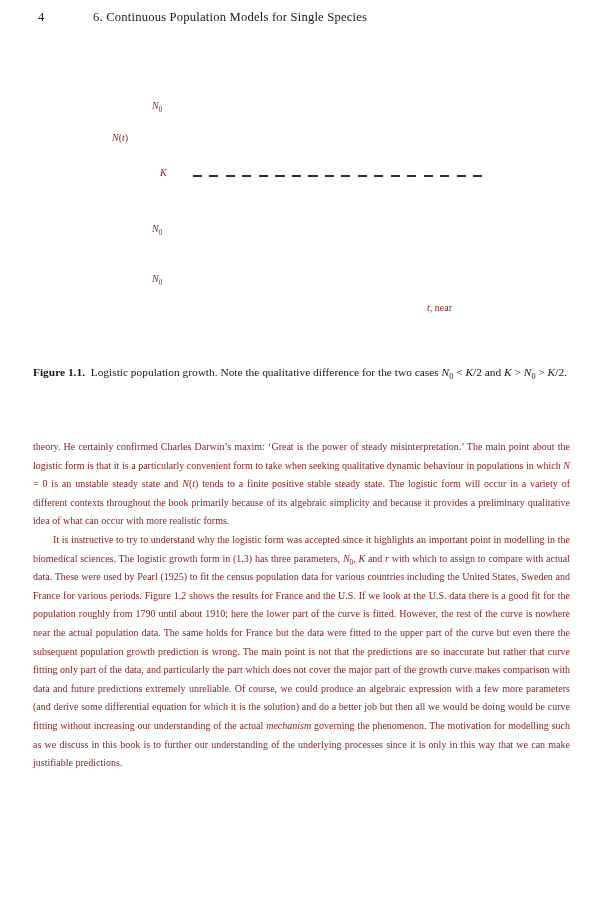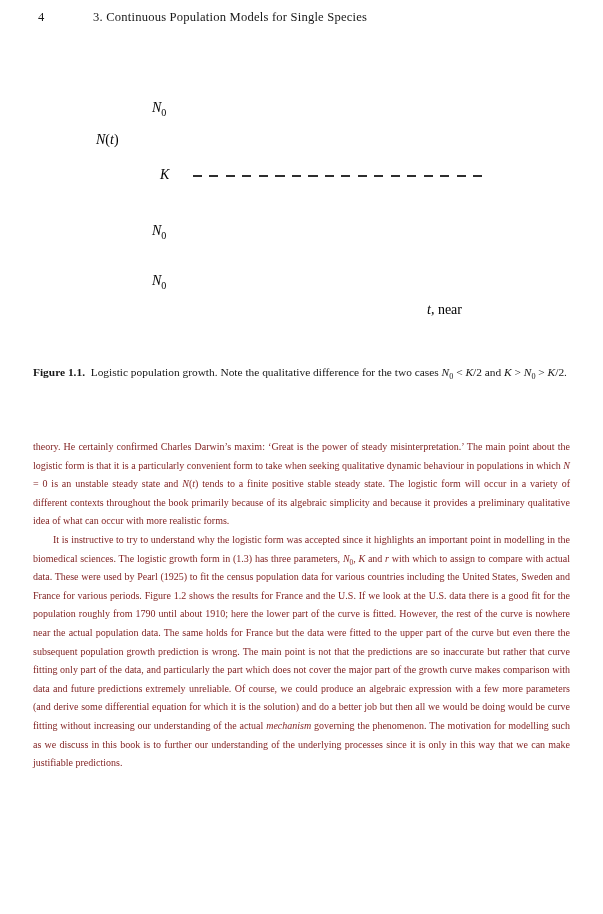--- a/index.html
+++ b/index.html
@@ -21,23 +21,23 @@
     position: absolute; top: 10px; left: 0; right: 0;
     font-size: 12.6px; color: #181818;
   }
   .page-num { position: absolute; left: 38px; top: 0; }
   .head-title { position: absolute; left: 93px; top: 0; letter-spacing: 0.2px; }
 
   
   .figure { position: absolute; left: 0; top: 0; width: 603px; height: 325px; }
   .fig-label {
     position: absolute;
-    font-size: 14px;
+    font-size: 10px;
     white-space: nowrap;
-    color: #000000;
+    color: #7f1d1d;
   }
   .dashed-line {
     position: absolute;
     left: 193px; top: 175px;
     width: 297px; height: 2px;
     background: repeating-linear-gradient(to right, #2e2e2e 0px, #2e2e2e 9px, transparent 9px, transparent 16.5px);
   }
 
   
   .caption {
@@ -65,26 +65,26 @@
   .seg-b { font-weight: bold; }
   sub.seg-sub { font-size: 0.72em; line-height: 0; }
 </style>
 </head>
 <body>
 
 <div class="page">
 
   <div class="running-head">
     <span class="page-num">4</span>
-    <span class="head-title">3. Continuous Population Models for Single Species</span>
+    <span class="head-title">6. Continuous Population Models for Single Species</span>
   </div>
 
   <div class="figure">
     <span class="fig-label" style="left:152px; top:100px;"><span class="seg-i">N</span><sub class="seg-sub">0</sub></span>
-    <span class="fig-label" style="left:96px; top:132px;"><span class="seg-i">N</span><span>(</span><span class="seg-i">t</span><span>)</span></span>
+    <span class="fig-label" style="left:112px; top:132px;"><span class="seg-i">N</span><span>(</span><span class="seg-i">t</span><span>)</span></span>
     <span class="fig-label" style="left:160px; top:167px;"><span class="seg-i">K</span></span>
     <div class="dashed-line"></div>
     <span class="fig-label" style="left:152px; top:223px;"><span class="seg-i">N</span><sub class="seg-sub">0</sub></span>
     <span class="fig-label" style="left:152px; top:273px;"><span class="seg-i">N</span><sub class="seg-sub">0</sub></span>
     <span class="fig-label" style="left:427px; top:302px;"><span class="seg-i">t</span><span>, near</span></span>
   </div>
 
   <div class="caption"><span class="seg-b">Figure 1.1.</span><span> Logistic population growth. Note the qualitative difference for the two cases </span><span class="seg-i">N</span><sub class="seg-sub">0</sub><span> &lt; </span><span class="seg-i">K</span><span>/2 and </span><span class="seg-i">K</span><span> &gt; </span><span class="seg-i">N</span><sub class="seg-sub">0</sub><span> &gt; </span><span class="seg-i">K</span><span>/2.</span></div>
 
   <div class="body-text">

